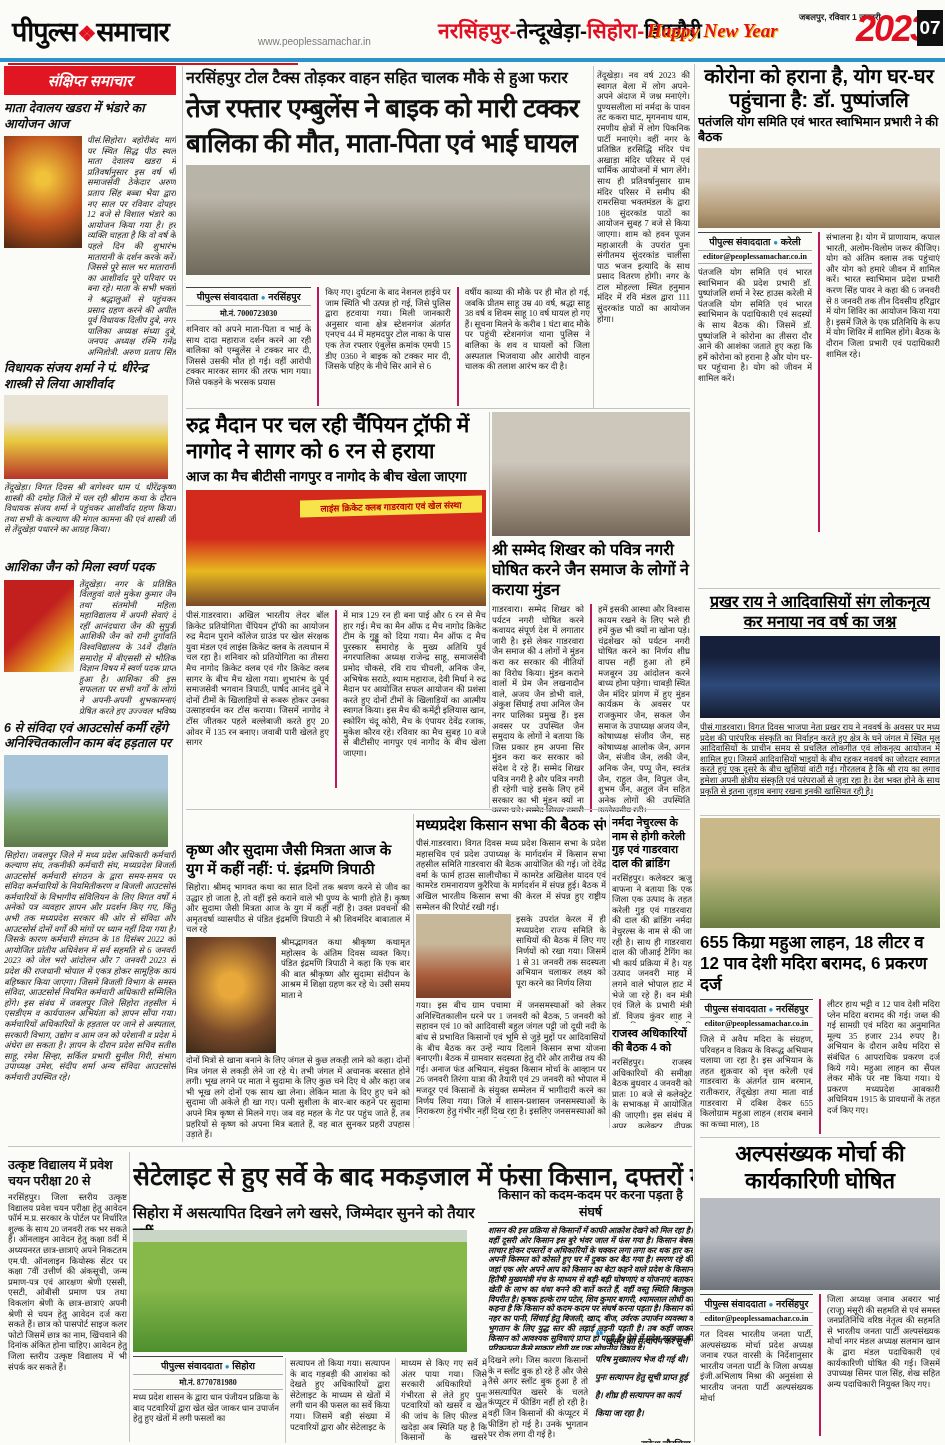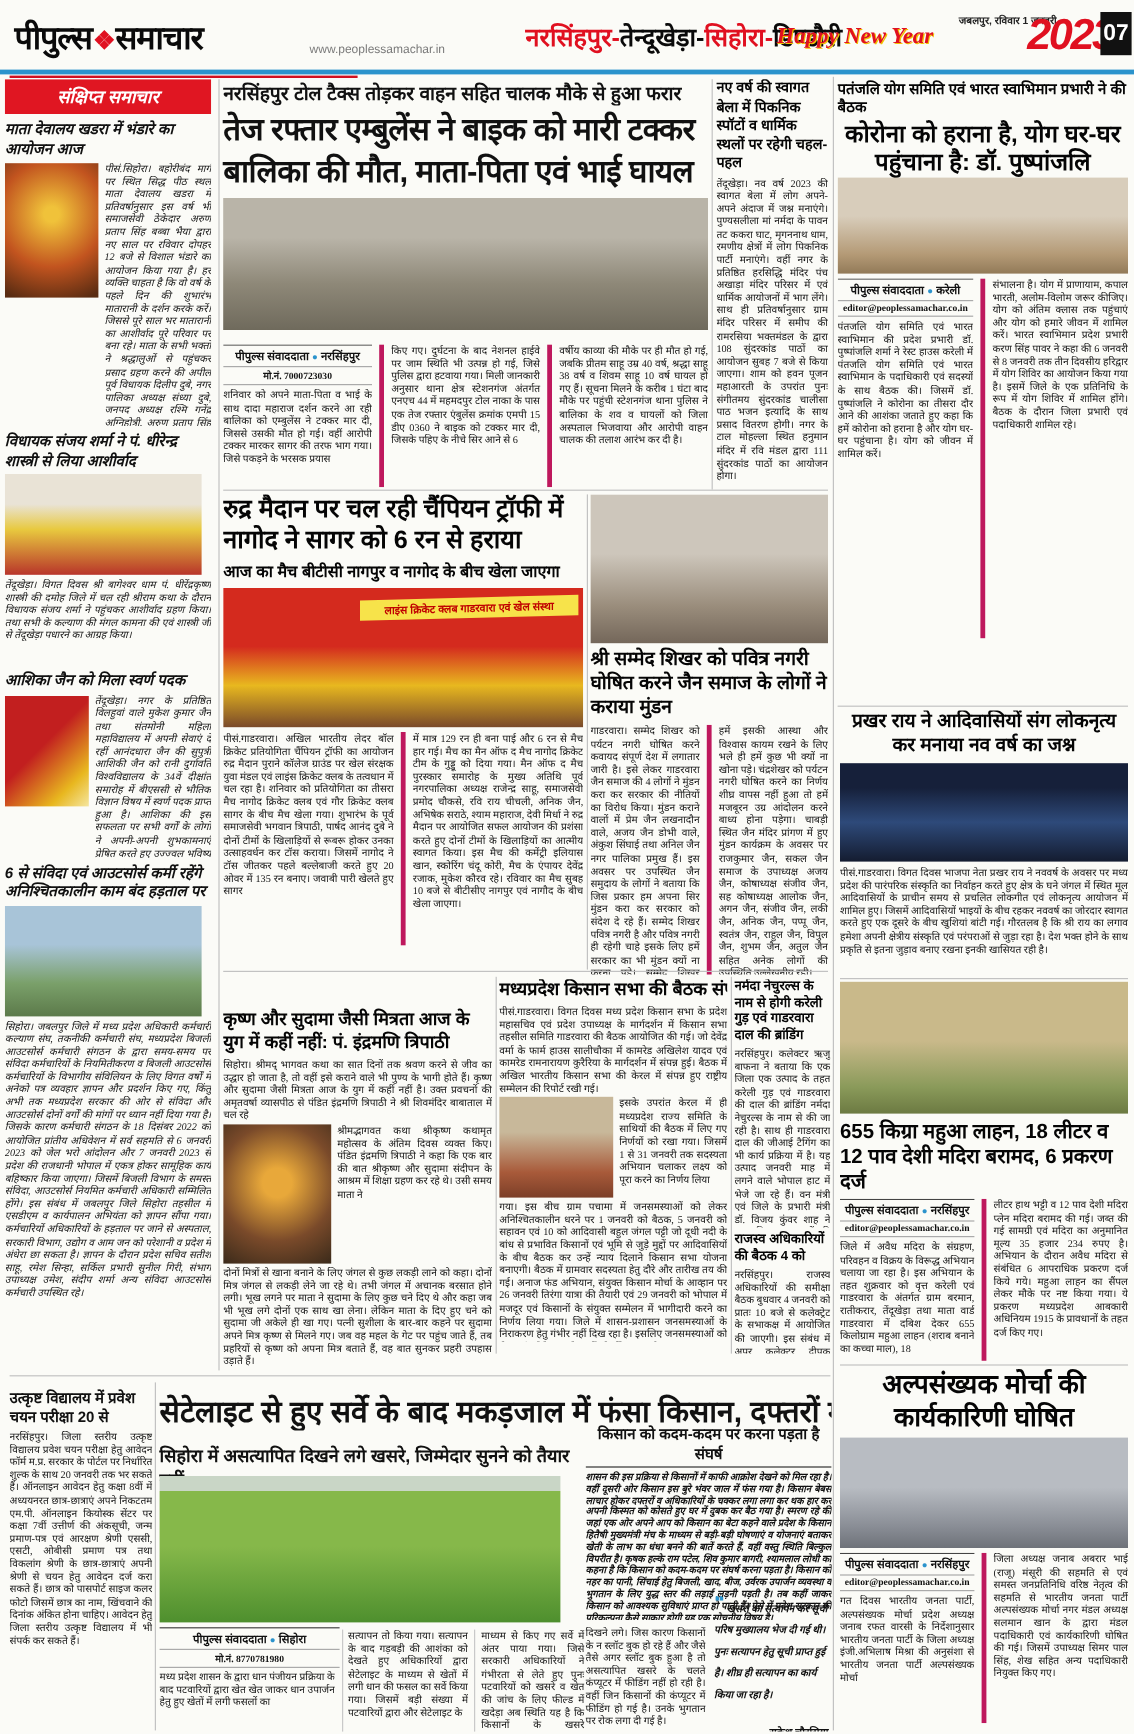--- a/index.html
+++ b/index.html
@@ -21,21 +21,21 @@
   .redseg{position:absolute;left:8px;top:63px;width:290px;height:2px;background:#d01020;}
   
   .hd{font-weight:bold;color:#050505;}
   .bt{font-size:8.5px;line-height:10.6px;text-align:justify;color:#161616;font-family:"Liberation Serif",serif;overflow:hidden;}
   .by{border-top:1.5px solid #444;border-bottom:1px solid #aaa;font-size:9.5px;font-weight:bold;
       text-align:center;padding:2px 0;white-space:nowrap;overflow:hidden;}
   .by .dot{color:#2b93cc;font-size:8px;}
   .contact{font-size:8px;font-weight:bold;text-align:center;border-bottom:1px solid #aaa;padding:1px 0 2px;
            font-family:"Liberation Serif",serif;white-space:nowrap;overflow:hidden;}
   .cols{display:flex;gap:6px;overflow:hidden;}
-  .cols .c{flex:1 1 0;border-right:4px solid #be185d;padding-right:6px;}
+  .cols .c{flex:1 1 0;border-right:2px solid #be185d;padding-right:6px;}
   .cols .c:last-child{border-right:none;padding-right:0;}
   .ph{position:relative;overflow:hidden;background:#cfc8ba;}
   .vr{position:absolute;width:1px;background:#c2c2c2;}
   .hrz{position:absolute;height:1px;background:#c2c2c2;}
   
   .ph-deity{background:radial-gradient(circle at 50% 38%,#f0c23a 8%,#c2541f 55%,#5a2c12 95%);}
   .ph-bless{background:linear-gradient(180deg,#e9e3d6 0 30%,#e8c93f 55%,#b8352a 100%);}
   .ph-girl{background:linear-gradient(135deg,#c21f1f 0 45%,#e8b71f 80%,#f5e6a0);}
   .ph-gate{background:linear-gradient(180deg,#a8c4d8 0 35%,#7aa06a 70%,#5c7a4a);}
   .ph-accident{background:linear-gradient(180deg,#b9b4a8 0 30%,#8e8878 65%,#6f6a5c);}
@@ -79,21 +79,21 @@
   #krishna{position:absolute;left:186px;top:812px;width:224px;height:316px;overflow:hidden;margin-top:28px;}
   #krishna .h1{font-size:15px;line-height:19px;margin-bottom:4px;}
   .row{display:flex;gap:5px;margin:2px 0;}
   
   #kisan{position:absolute;left:416px;top:816px;width:190px;height:312px;overflow:hidden;}
   #kisan .h1{font-size:15px;line-height:18px;white-space:nowrap;overflow:hidden;margin-bottom:4px;}
   
   #narmada{position:absolute;left:612px;top:816px;width:80px;height:312px;overflow:hidden;}
   #narmada .h1{font-size:11px;line-height:13.5px;margin-bottom:3px;}
   
-  #prakhar{position:absolute;left:700px;top:592px;width:240px;height:222px;overflow:hidden;}
+  #prakhar{position:absolute;left:700px;top:592px;width:240px;height:222px;overflow:hidden;text-decoration:underline;}
   #prakhar .h1{font-size:16px;line-height:20px;text-align:center;margin-bottom:4px;}
   #liquor{position:absolute;left:700px;top:818px;width:240px;height:316px;overflow:hidden;}
   #liquor .h1{font-size:17px;line-height:21px;margin:4px 0;}
   #minority{position:absolute;left:700px;top:1140px;width:240px;height:302px;overflow:hidden;}
   #minority .h1{font-size:22px;line-height:27px;text-align:center;margin-bottom:4px;}
   
   #satellite{position:absolute;left:133px;top:1150px;width:560px;height:293px;}
   #satellite .h1{position:absolute;left:0;top:8px;width:560px;font-size:25px;font-weight:bold;white-space:nowrap;overflow:hidden;}
   #satellite .h2{position:absolute;left:0;top:52px;width:350px;font-size:15px;font-weight:bold;}
   #satellite .photo{position:absolute;left:0;top:80px;width:334px;height:122px;}
@@ -162,27 +162,26 @@
     <div class="c">
       <div class="by"><span>पीपुल्स संवाददाता</span> <span class="dot">●</span> <span>नरसिंहपुर</span></div>
       <div class="contact">मो.नं. 7000723030</div>
       <div class="bt" style="margin-top:3px;">शनिवार को अपने माता-पिता व भाई के साथ दादा महाराज दर्शन करने आ रही बालिका को एम्बुलेंस ने टक्कर मार दी, जिससे उसकी मौत हो गई। वहीं आरोपी टक्कर मारकर सागर की तरफ भाग गया। जिसे पकड़ने के भरसक प्रयास</div>
     </div>
     <div class="c bt">किए गए। दुर्घटना के बाद नेशनल हाईवे पर जाम स्थिति भी उत्पन्न हो गई, जिसे पुलिस द्वारा हटवाया गया। मिली जानकारी अनुसार थाना क्षेत्र स्टेशनगंज अंतर्गत एनएच 44 में महमदपुर टोल नाका के पास एक तेज रफ्तार एंबुलेंस क्रमांक एमपी 15 डीए 0360 ने बाइक को टक्कर मार दी, जिसके पहिए के नीचे सिर आने से 6</div>
     <div class="c bt">वर्षीय काव्या की मौके पर ही मौत हो गई, जबकि प्रीतम साहू उम्र 40 वर्ष, श्रद्धा साहू 38 वर्ष व शिवम साहू 10 वर्ष घायल हो गए हैं। सूचना मिलने के करीब 1 घंटा बाद मौके पर पहुंची स्टेशनगंज थाना पुलिस ने बालिका के शव व घायलों को जिला अस्पताल भिजवाया और आरोपी वाहन चालक की तलाश आरंभ कर दी है।</div>
   </div>
 
   <div id="newyear">
-    <div class="hd">नए वर्ष की स्वागत बेला में पिकनिक स्पॉटों व धार्मिक स्थलों पर रहेगी चहल-पहल</div>
     <div class="bt" style="margin-top:4px;height:265px;">तेंदूखेड़ा। नव वर्ष 2023 की स्वागत बेला में लोग अपने-अपने अंदाज में जश्न मनाएंगे। पुण्यसलीला मां नर्मदा के पावन तट ककरा घाट, मृगननाथ धाम, रमणीय क्षेत्रों में लोग पिकनिक पार्टी मनाएंगे। वहीं नगर के प्रतिष्ठित हरसिद्धि मंदिर पंच अखाड़ा मंदिर परिसर में एवं धार्मिक आयोजनों में भाग लेंगे। साथ ही प्रतिवर्षानुसार ग्राम मंदिर परिसर में समीप की रामरसिया भक्तमंडल के द्वारा 108 सुंदरकांड पाठों का आयोजन सुबह 7 बजे से किया जाएगा। शाम को हवन पूजन महाआरती के उपरांत पुनः संगीतमय सुंदरकांड चालीसा पाठ भजन इत्यादि के साथ प्रसाद वितरण होगी। नगर के टाल मोहल्ला स्थित हनुमान मंदिर में रवि मंडल द्वारा 111 सुंदरकांड पाठों का आयोजन होगा।</div>
   </div>
 
   <div id="corona">
+    <div class="hd h1">कोरोना को हराना है, योग घर-घर पहुंचाना है: डॉ. पुष्पांजलि</div>
     <div class="hd h2">पतंजलि योग समिति एवं भारत स्वाभिमान प्रभारी ने की बैठक</div>
-    <div class="hd h1">कोरोना को हराना है, योग घर-घर पहुंचाना है: डॉ. पुष्पांजलि</div>
     <div class="ph ph-corona" style="width:242px;height:80px;"></div>
     <div class="cols" style="height:300px;margin-top:4px;">
       <div class="c">
         <div class="by"><span>पीपुल्स संवाददाता</span> <span class="dot">●</span> <span>करेली</span></div>
         <div class="contact">editor@peoplessamachar.co.in</div>
         <div class="bt" style="margin-top:3px;">पंतजलि योग समिति एवं भारत स्वाभिमान की प्रदेश प्रभारी डॉ. पुष्पांजलि शर्मा ने रेस्ट हाउस करेली में पंतजलि योग समिति एवं भारत स्वाभिमान के पदाधिकारी एवं सदस्यों के साथ बैठक की। जिसमें डॉ. पुष्पांजलि ने कोरोना का तीसरा दौर आने की आशंका जताते हुए कहा कि हमें कोरोना को हराना है और योग घर-घर पहुंचाना है। योग को जीवन में शामिल करें।</div>
       </div>
       <div class="c bt">संभालना है। योग में प्राणायाम, कपाल भारती, अलोम-विलोम जरूर कीजिए। योग को अंतिम क्लास तक पहुंचाएं और योग को हमारे जीवन में शामिल करें। भारत स्वाभिमान प्रदेश प्रभारी करण सिंह पावर ने कहा की 6 जनवरी से 8 जनवरी तक तीन दिवसीय हरिद्वार में योग शिविर का आयोजन किया गया है। इसमें जिले के एक प्रतिनिधि के रूप में योग शिविर में शामिल होंगे। बैठक के दौरान जिला प्रभारी एवं पदाधिकारी शामिल रहे।</div>
     </div>
   </div>

